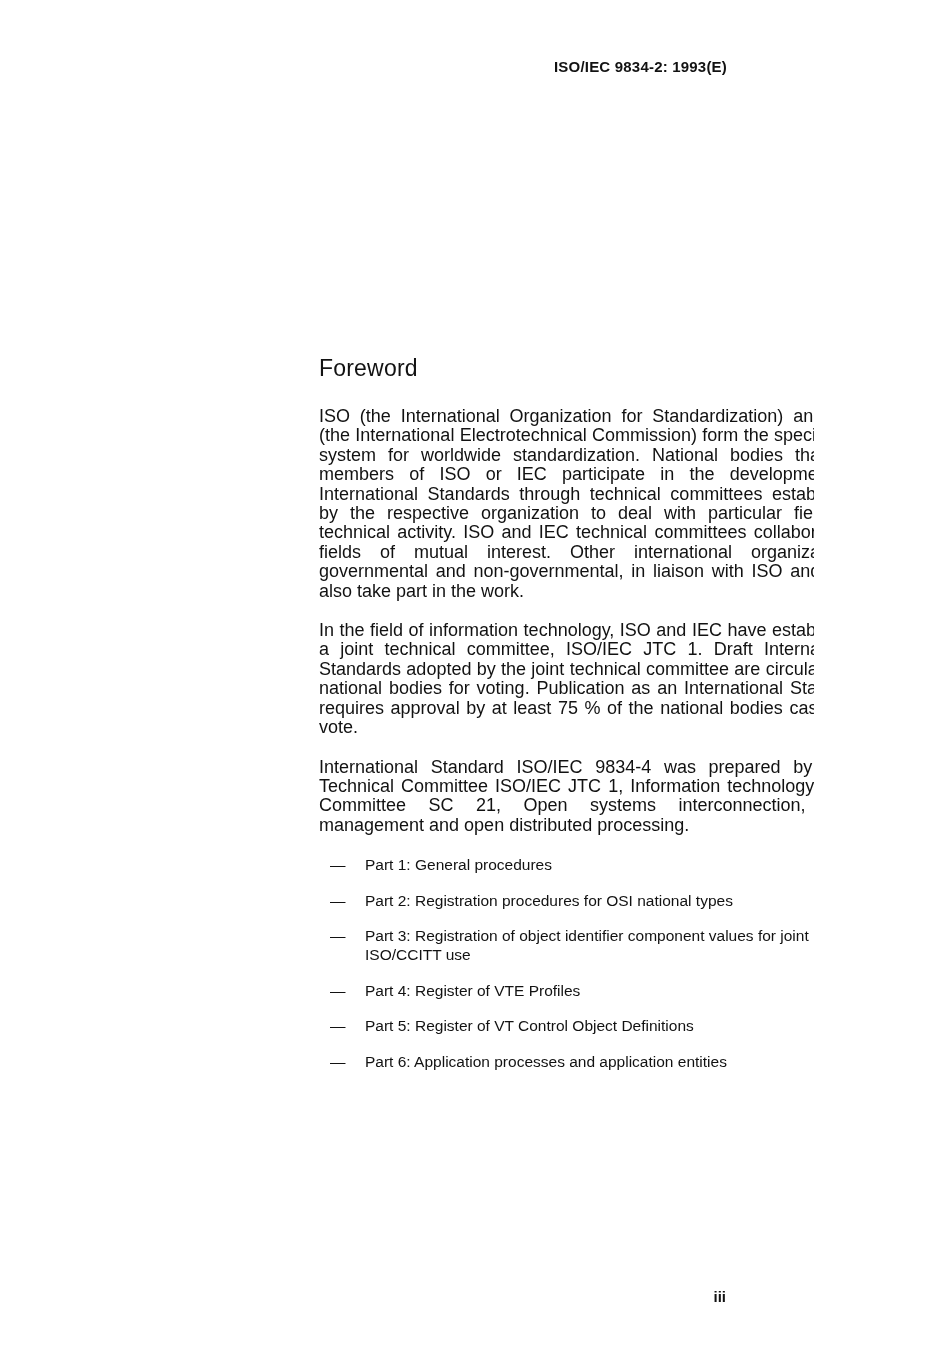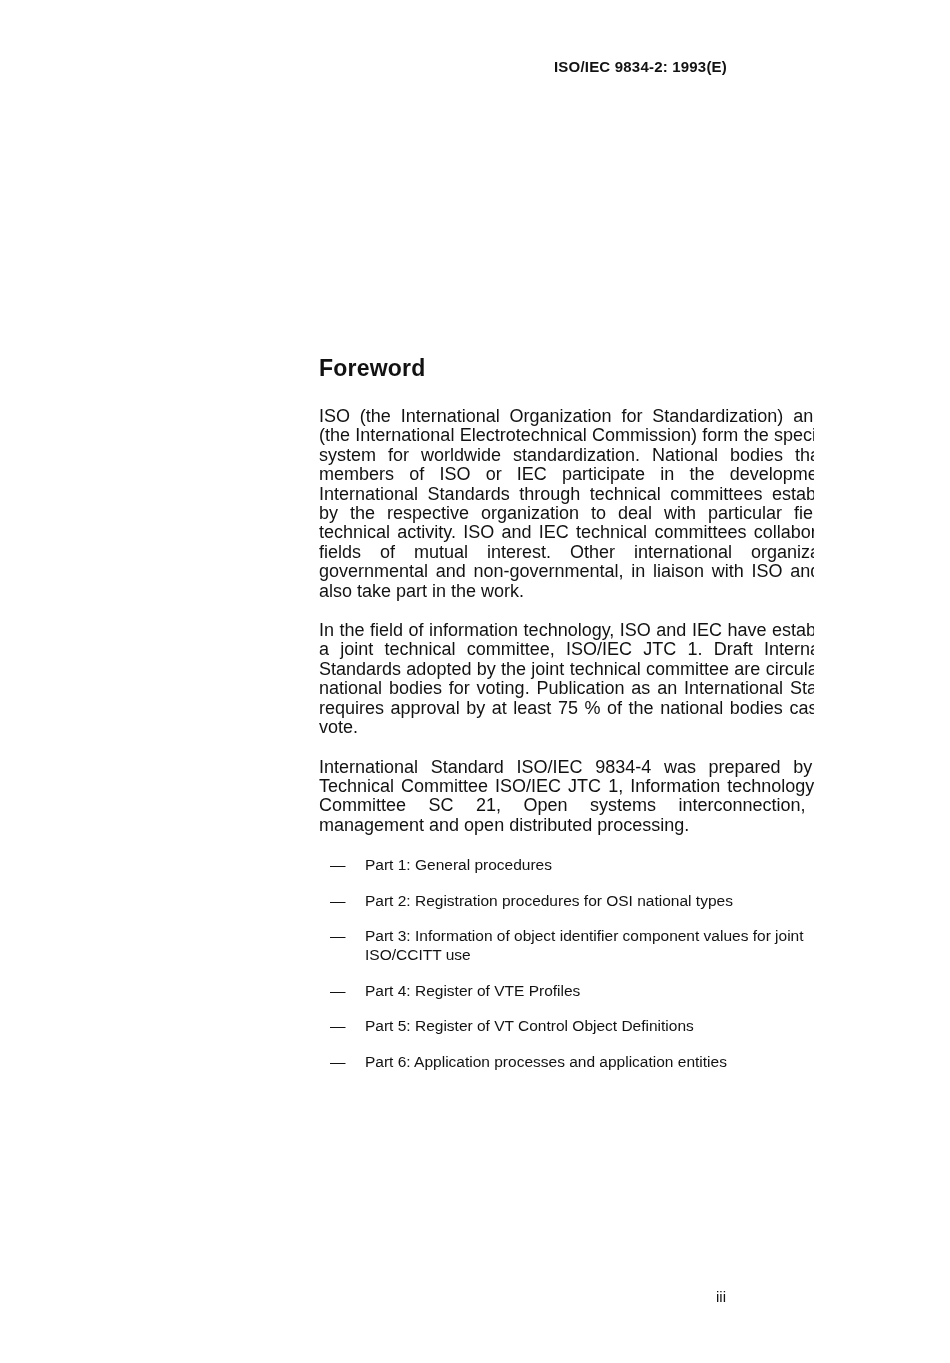--- a/index.html
+++ b/index.html
@@ -26,21 +26,21 @@
     white-space: nowrap;
   }
   .content {
     position: absolute;
     left: 319px;
     top: 355px;
     width: 544px;
   }
   .fw-title {
     font-size: 23px;
-    font-weight: 700;
+    font-weight: 400;
     margin: 0 0 25px 0;
     letter-spacing: 0.2px;
   }
   .content p.body-par {
     font-size: 18px;
     line-height: 19.4px;
     text-align: justify;
     margin: 0 0 20px 0;
   }
   .italic { }
@@ -59,21 +59,21 @@
     flex: 0 0 35px;
   }
   .part-text {
     flex: 1;
   }
   .page-number {
     position: absolute;
     top: 1288px;
     right: 88px;
     font-size: 15px;
-    font-weight: 400;
+    font-weight: 700;
   }
 </style>
 </head>
 <body>
 
 <div class="page">
 
   <div class="header-ref">ISO/IEC 9834-2: 1993(E)</div>
 
   <div class="content">
@@ -94,21 +94,21 @@
         <span class="part-text">Part 1: General procedures</span>
       </div>
 
       <div class="part-item">
         <span class="part-dash">—</span>
         <span class="part-text">Part 2: Registration procedures for OSI national types</span>
       </div>
 
       <div class="part-item">
         <span class="part-dash">—</span>
-        <span class="part-text">Part 3: Information of object identifier component values for joint ISO/CCITT use</span>
+        <span class="part-text">Part 3: Registration of object identifier component values for joint ISO/CCITT use</span>
       </div>
 
       <div class="part-item">
         <span class="part-dash">—</span>
         <span class="part-text">Part 4: Register of VTE Profiles</span>
       </div>
 
       <div class="part-item">
         <span class="part-dash">—</span>
         <span class="part-text">Part 5: Register of VT Control Object Definitions</span>

